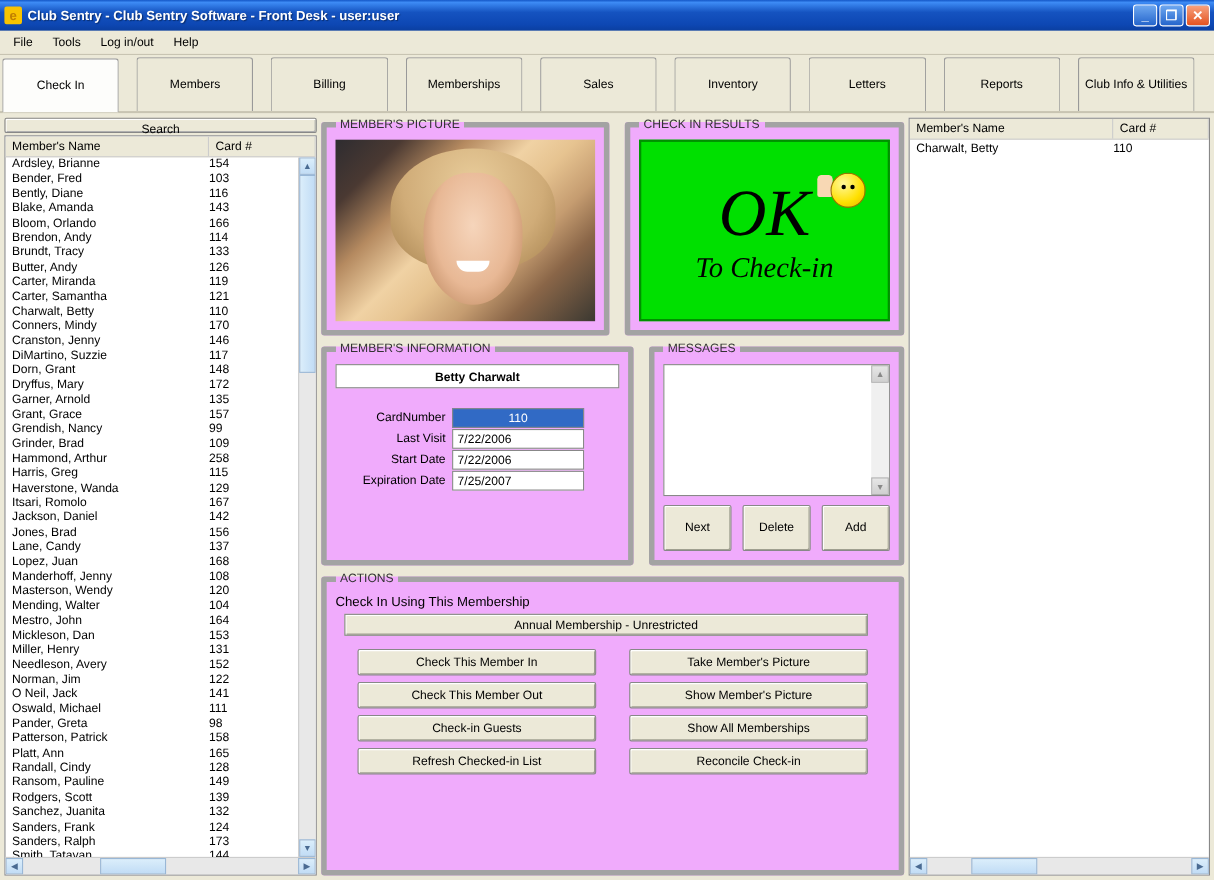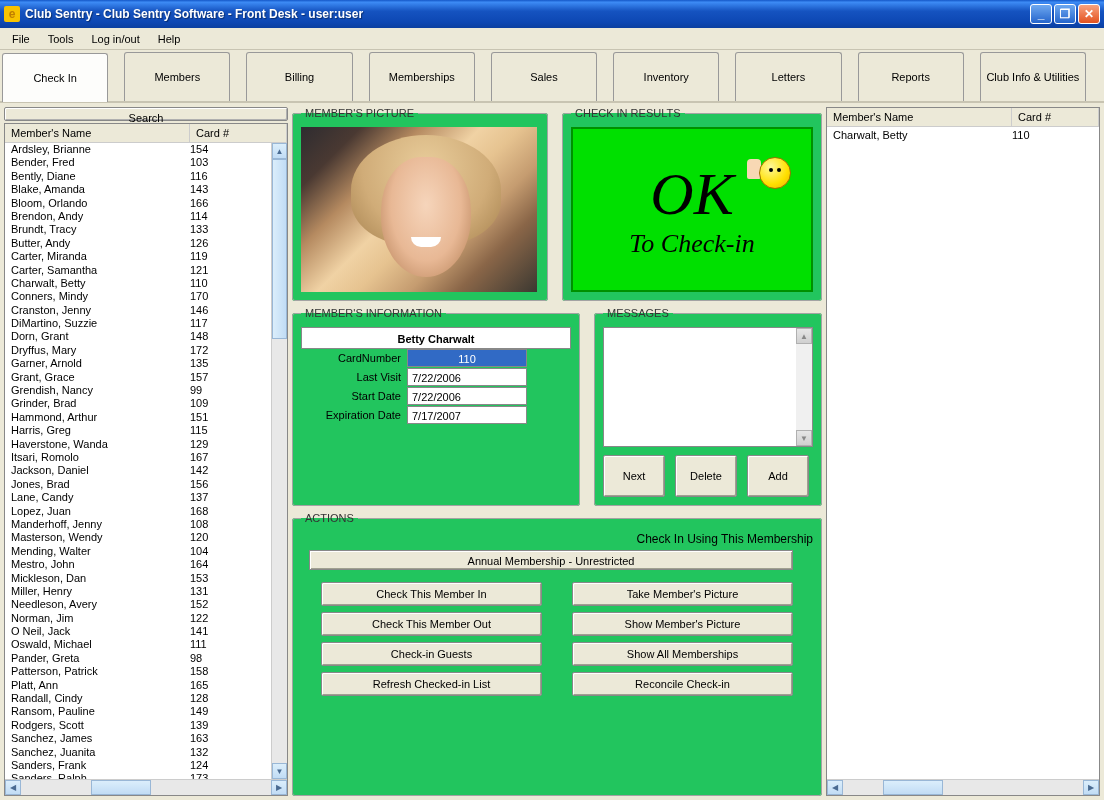--- a/index.html
+++ b/index.html
@@ -195,23 +195,23 @@
   border: 1px solid #99b7d6;
 }
 .center-panel {
   width: 530px;
   display: flex;
   flex-direction: column;
   gap: 6px;
 }
 .row2 { display: flex; gap: 14px; }
 fieldset.cs {
-  border: 1px solid #a3a3a3;
+  border: 5px solid #a3a3a3;
   padding: 8px;
-  background: #22c55e;
+  background: #f0abfc;
   border-radius: 3px;
 }
 fieldset.cs > legend {
   padding: 0 4px;
   font-size: 11px;
   color: #333;
 }
 .pic-box {
   width: 236px;
   height: 165px;
@@ -294,20 +294,21 @@
 .row-info-msg { display: flex; gap: 14px; }
 .info-box { flex: 1; }
 .name-display {
   width: 100%;
   height: 22px;
   background: #fff;
   border: 1px solid #888;
   text-align: center;
   line-height: 22px;
   font-weight: bold;
+  margin-bottom: 18px;
 }
 .info-grid { display: grid; grid-template-columns: 100px 120px; gap: 1px 6px; align-items: center; }
 .info-grid .lbl { text-align: right; }
 .info-grid .val {
   height: 18px;
   background: #fff;
   border: 1px solid #888;
   padding: 0 4px;
   line-height: 18px;
 }
@@ -338,21 +339,21 @@
   padding: 14px 0;
   width: 62px;
   text-align: center;
   border: 1px solid #888;
   background: #ece9d8;
   cursor: pointer;
   box-shadow: inset 1px 1px 0 #fff, inset -1px -1px 0 #a0a090;
   border-radius: 2px;
 }
 .actions-legend-row {
-  text-align: right;
+  text-align: left;
   font-size: 12px;
   margin-bottom: 4px;
 }
 .membership-bar {
   height: 20px;
   background: #ece9d8;
   border: 1px solid #888;
   text-align: center;
   line-height: 20px;
   box-shadow: inset 1px 1px 0 #fff, inset -1px -1px 0 #a0a090;
@@ -521,21 +522,21 @@
             <div class="member-row">
               <span class="mn">Grendish, Nancy</span>
               <span class="mc">99</span>
             </div>
             <div class="member-row">
               <span class="mn">Grinder, Brad</span>
               <span class="mc">109</span>
             </div>
             <div class="member-row">
               <span class="mn">Hammond, Arthur</span>
-              <span class="mc">151</span>
+              <span class="mc">258</span>
             </div>
             <div class="member-row">
               <span class="mn">Harris, Greg</span>
               <span class="mc">115</span>
             </div>
             <div class="member-row">
               <span class="mn">Haverstone, Wanda</span>
               <span class="mc">129</span>
             </div>
             <div class="member-row">
@@ -614,24 +615,20 @@
               <span class="mn">Randall, Cindy</span>
               <span class="mc">128</span>
             </div>
             <div class="member-row">
               <span class="mn">Ransom, Pauline</span>
               <span class="mc">149</span>
             </div>
             <div class="member-row">
               <span class="mn">Rodgers, Scott</span>
               <span class="mc">139</span>
-            </div>
-            <div class="member-row">
-              <span class="mn">Sanchez, James</span>
-              <span class="mc">163</span>
             </div>
             <div class="member-row">
               <span class="mn">Sanchez, Juanita</span>
               <span class="mc">132</span>
             </div>
             <div class="member-row">
               <span class="mn">Sanders, Frank</span>
               <span class="mc">124</span>
             </div>
             <div class="member-row">
@@ -685,21 +682,21 @@
         <legend>MEMBER'S INFORMATION</legend>
         <div class="name-display">Betty Charwalt</div>
         <div class="info-grid">
           <div class="lbl">CardNumber</div>
           <div class="val sel">110</div>
           <div class="lbl">Last Visit</div>
           <div class="val">7/22/2006</div>
           <div class="lbl">Start Date</div>
           <div class="val">7/22/2006</div>
           <div class="lbl">Expiration Date</div>
-          <div class="val">7/17/2007</div>
+          <div class="val">7/25/2007</div>
         </div>
       </fieldset>
 
       <fieldset class="cs msg-box">
         <legend>MESSAGES</legend>
         <div class="msg-area">
           <div class="msg-scroll">
             <div class="sbtn">▲</div>
             <div class="sbtn down">▼</div>
           </div>

